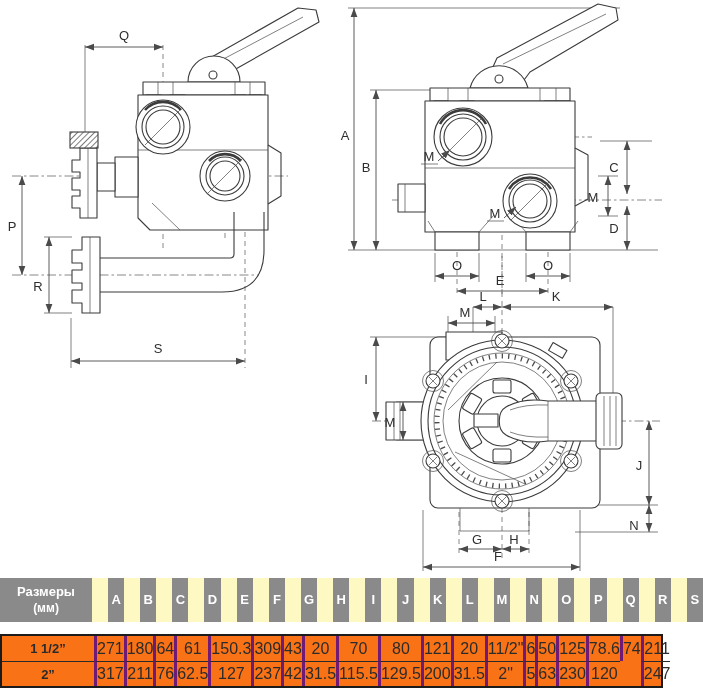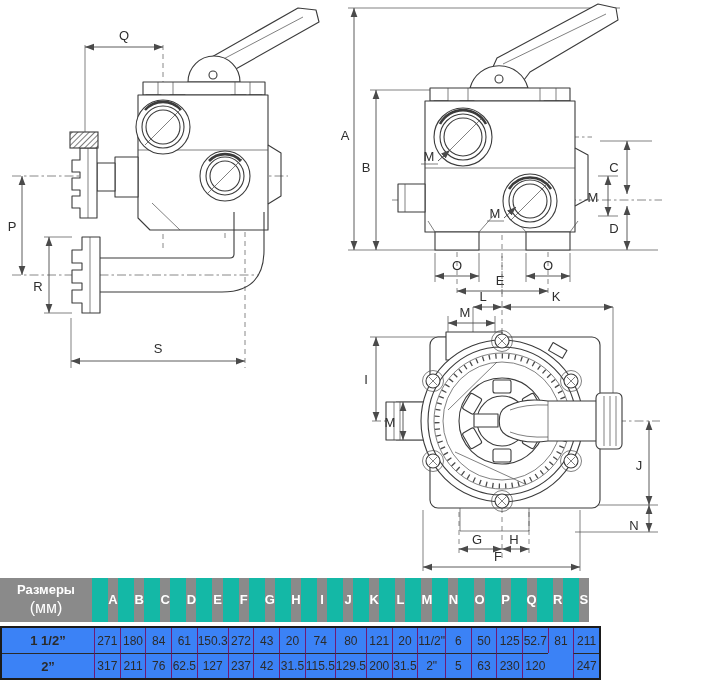--- a/index.html
+++ b/index.html
@@ -9,29 +9,29 @@
   .olw{fill:#fff;stroke:#3b3b3b;stroke-width:1.1;stroke-linejoin:round}
   .thin{fill:none;stroke:#4a4a4a;stroke-width:0.7}
   .dim{fill:none;stroke:#4a4a4a;stroke-width:0.9}
   .band{fill:none;stroke:#3b3b3b;stroke-width:2.6}
   .cl{fill:none;stroke:#6a6a6a;stroke-width:0.8;stroke-dasharray:9 3 2.5 3}
   .dsh{fill:none;stroke:#6a6a6a;stroke-width:0.8;stroke-dasharray:5 4}
   .tick{fill:none;stroke:#4a4a4a;stroke-width:5;stroke-dasharray:1.3 5.2}
   .dl{font-size:13px;fill:#2e2e2e;text-anchor:middle}
   
   .hdr{display:grid;grid-template-columns:92px repeat(19,1fr);gap:16px;
-       width:589px;margin-top:2px;box-sizing:border-box;background:#14b8a6}
+       width:703px;margin-top:2px;box-sizing:border-box;background:#fef9c3}
   .hcell{background:#8a8a8a;color:#fff;display:flex;flex-direction:column;
        align-items:center;justify-content:center;height:44px;font-weight:bold;
        font-size:13px;line-height:1.25}
-  .hcell .sub{font-size:16px;font-weight:normal}
+  .hcell .sub{font-size:12px;font-weight:bold}
   .dtab{display:grid;grid-template-columns:92px repeat(19,1fr);
-       width:601px;margin-top:4px;box-sizing:border-box;border:2px solid #1b1b1b;background:#3b82f6}
+       width:663px;margin-top:12px;box-sizing:border-box;border:2px solid #1b1b1b;background:#f97316}
   .dcell{display:flex;align-items:center;justify-content:center;height:25px;
-       font-size:12px;color:#2b2b2b;border-left:1px solid #701a75;box-sizing:border-box}
+       font-size:16px;color:#2b2b2b;border-left:3px solid #701a75;box-sizing:border-box}
   .dcell.row2{border-top:1px solid #2a2a2a}
   .dcell.c0{border-left:none;font-weight:bold;font-size:13px}
   .dcell.rspan{grid-row:span 2}
 </style>
 </head>
 <body>
 
 <svg width="703" height="576" viewBox="0 0 703 576">
   <defs>
     <marker id="ar" markerWidth="9" markerHeight="8" refX="8" refY="3" orient="auto-start-reverse" markerUnits="userSpaceOnUse" viewBox="0 0 8 6">
@@ -322,36 +322,36 @@
     <div class="hcell">P</div>
     <div class="hcell">Q</div>
     <div class="hcell">R</div>
     <div class="hcell">S</div>
   </div>
 
 <div class="dtab">
     <div class="dcell c0">1 1/2”</div>
     <div class="dcell">271</div>
     <div class="dcell">180</div>
-    <div class="dcell">84</div>
+    <div class="dcell">64</div>
     <div class="dcell">61</div>
     <div class="dcell">150.3</div>
-    <div class="dcell">272</div>
+    <div class="dcell">309</div>
     <div class="dcell">43</div>
     <div class="dcell">20</div>
-    <div class="dcell">74</div>
+    <div class="dcell">70</div>
     <div class="dcell">80</div>
     <div class="dcell">121</div>
     <div class="dcell">20</div>
     <div class="dcell">11/2"</div>
     <div class="dcell">6</div>
     <div class="dcell">50</div>
     <div class="dcell">125</div>
-    <div class="dcell">52.7</div>
-    <div class="dcell rspan">81</div>
+    <div class="dcell">78.6</div>
+    <div class="dcell rspan">74</div>
     <div class="dcell">211</div>
     <div class="dcell c0 row2">2”</div>
     <div class="dcell row2">317</div>
     <div class="dcell row2">211</div>
     <div class="dcell row2">76</div>
     <div class="dcell row2">62.5</div>
     <div class="dcell row2">127</div>
     <div class="dcell row2">237</div>
     <div class="dcell row2">42</div>
     <div class="dcell row2">31.5</div>

